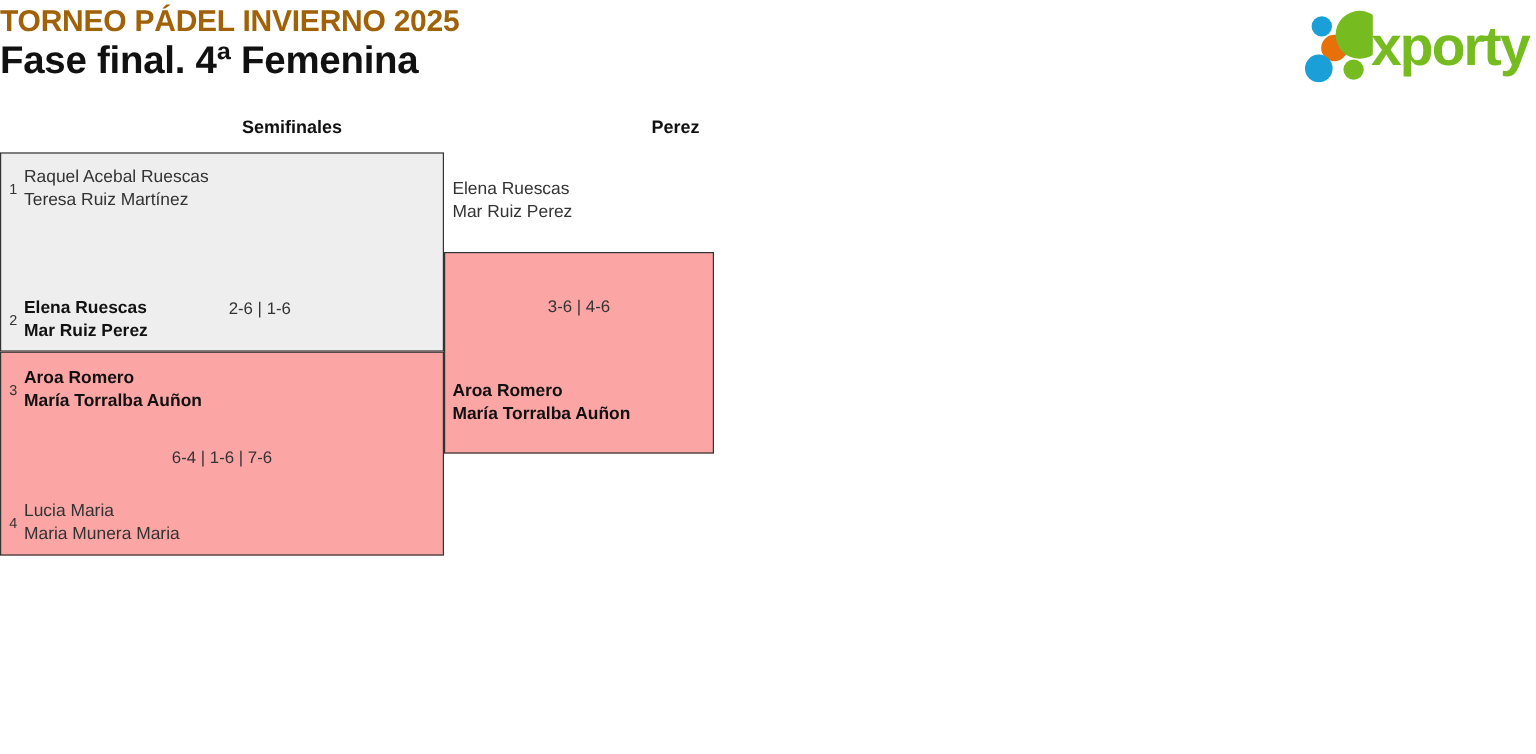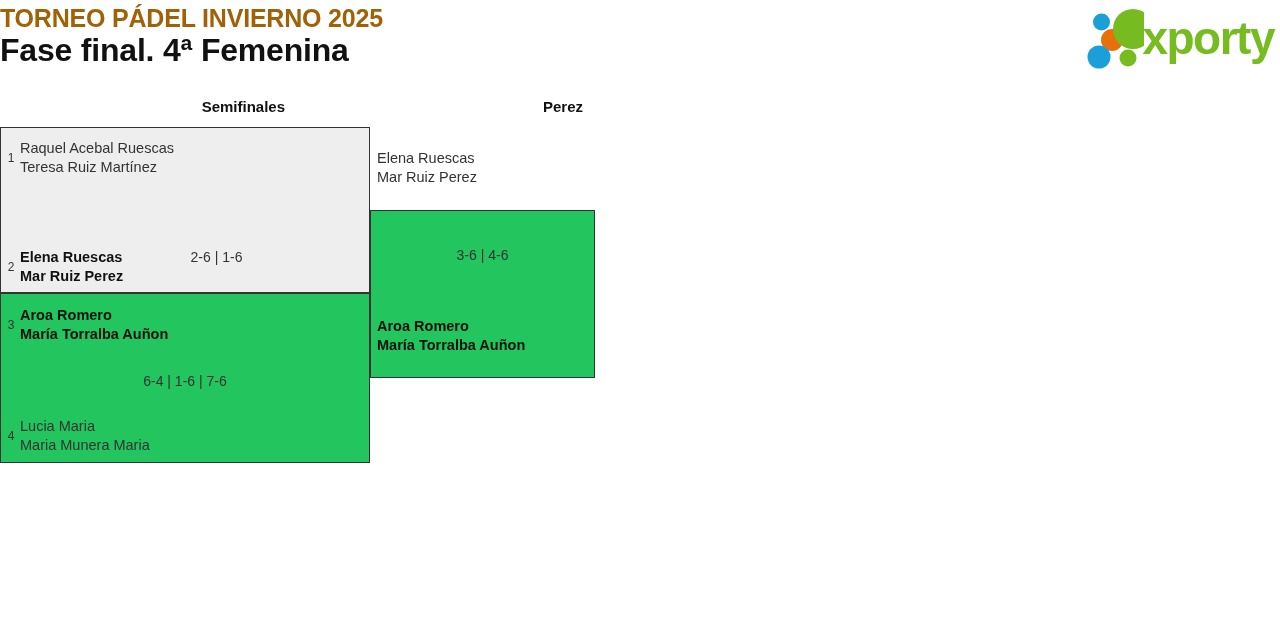--- a/index.html
+++ b/index.html
@@ -79,21 +79,21 @@
   }
   .col-header-semis { left: 85px; top: 98px; width: 200px; }
   .col-header-final { left: 383px; top: 98px; width: 200px; }
 
   
   .bracket { position: absolute; left: 0; top: 0; }
 
   .match {
     position: absolute;
     border: 1px solid #333333;
-    background: #22c55e;
+    background: #fca5a5;
   }
   .match.highlight { background: #eeeeee; }
 
   
   .match-sf1 { left: 0px;   top: 127px; width: 370px; height: 166px; }
   .match-sf2 { left: 0px;   top: 293px; width: 370px; height: 170px; }
   
   .match-final { left: 370px; top: 210px; width: 225px; height: 168px; }
 
   .team {

